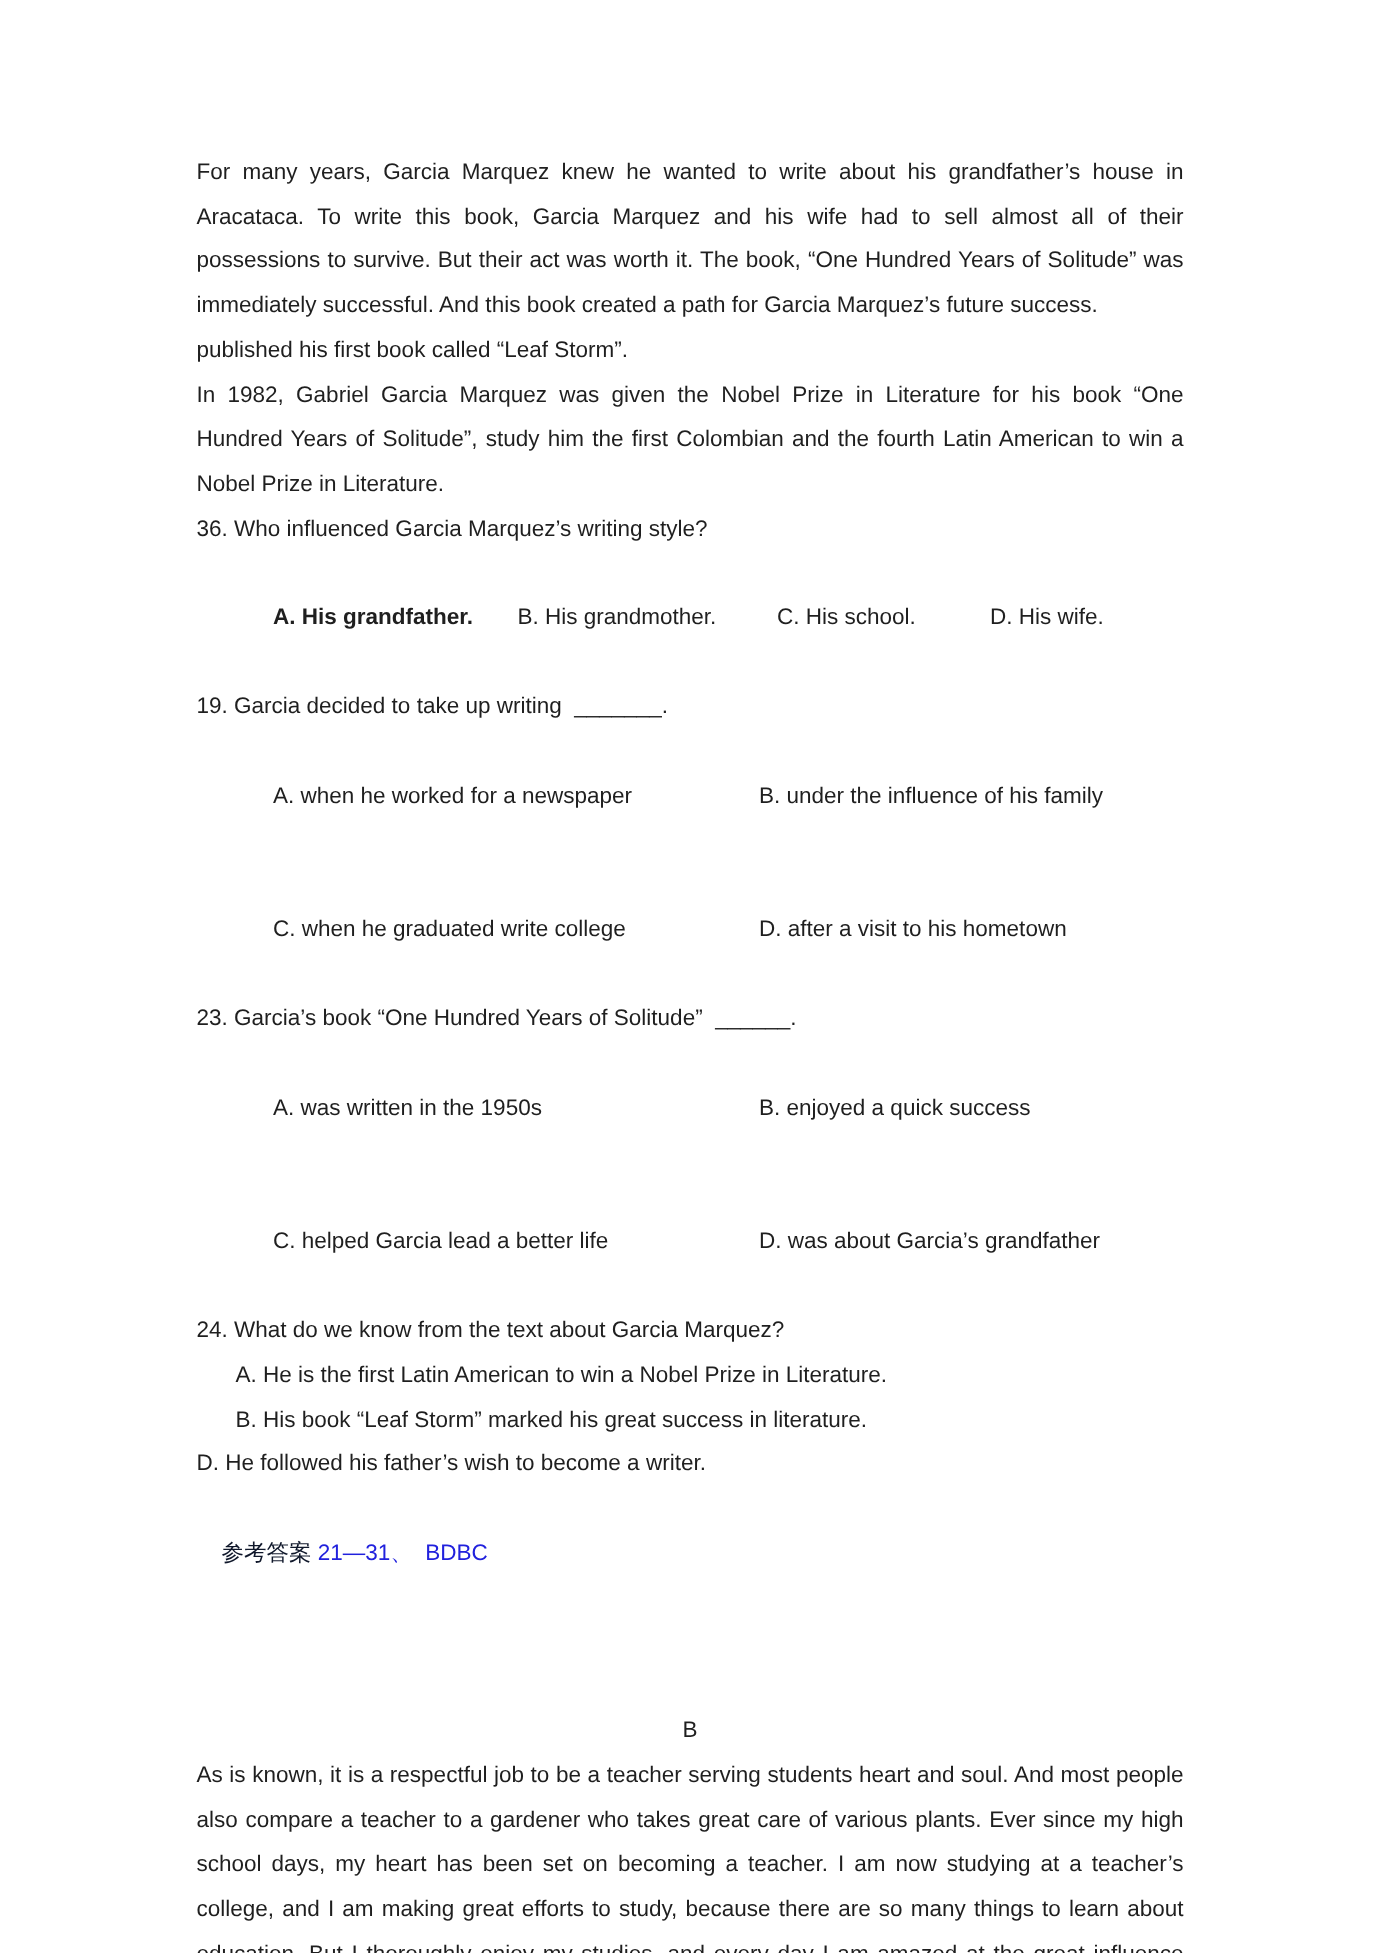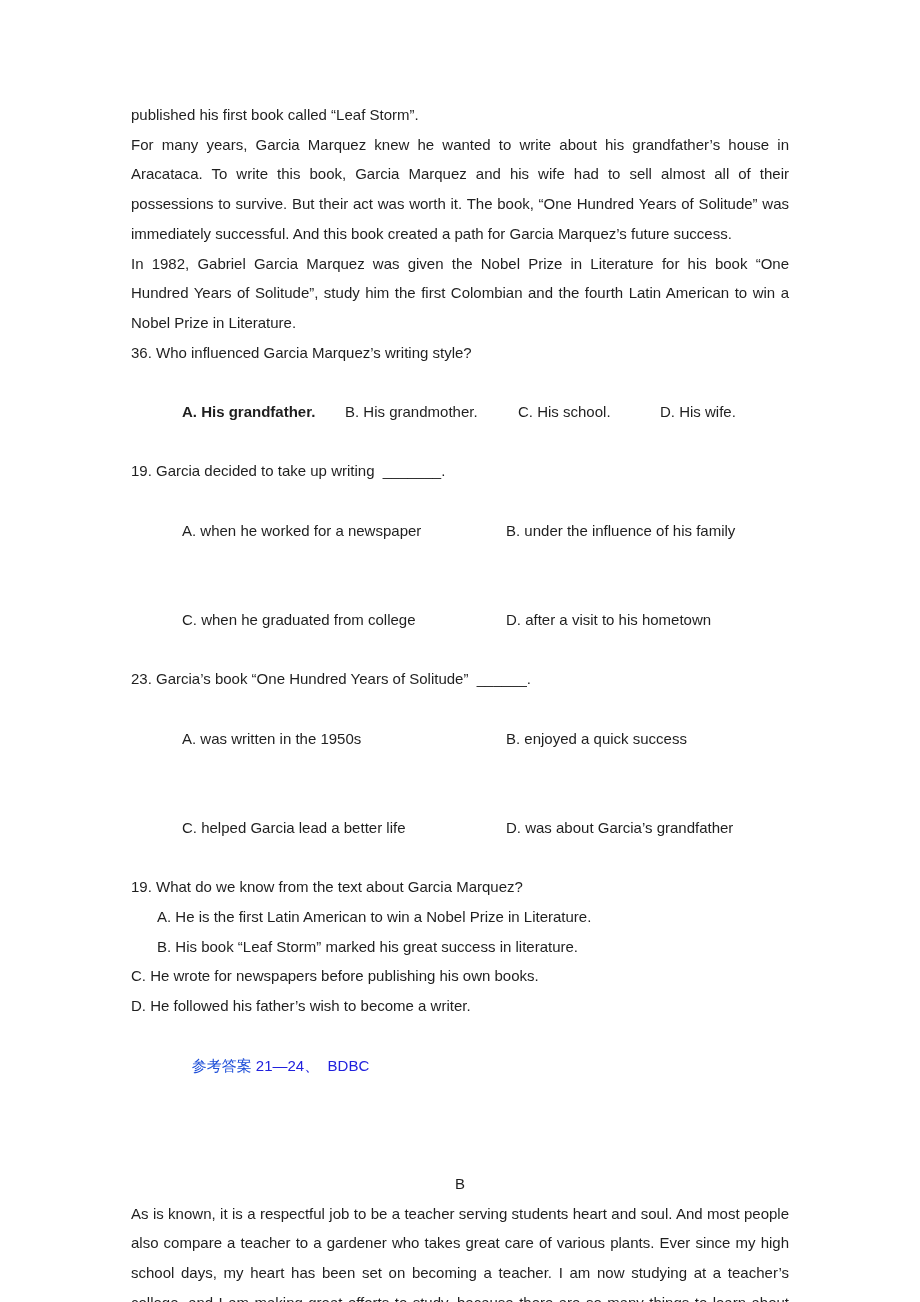--- a/index.html
+++ b/index.html
@@ -19,71 +19,70 @@
   .para { text-align: justify; }
   .stem { white-space: pre-wrap; }
   .opt-row { padding-left: 26px; white-space: pre-wrap; }
   .opt-row-flush { padding-left: 0; white-space: pre-wrap; }
   .col { display: inline-block; vertical-align: top; white-space: pre-wrap; }
   .w1 { width: 163px; font-weight: bold; }
   .w2 { width: 173px; }
   .w3 { width: 142px; }
   .twocol-left { width: 324px; }
   .answer-line { white-space: pre-wrap; }
-  .red { color: #1d4ed8; margin-left: 44px; }
+  .red { color: #0f172a; }
   .blue { color: #2121dd; }
   .center { text-align: center; }
   .gap-2line { height: 59px; }
 </style>
 </head>
 <body>
 
 <div class="page">
 
+  <div class="para">For many years, Garcia Marquez knew he wanted to write about his grandfather’s house in Aracataca. To write this book, Garcia Marquez and his wife had to sell almost all of their possessions to survive. But their act was worth it. The book, “One Hundred Years of Solitude” was immediately successful. And this book created a path for Garcia Marquez’s future success.</div>
   <div class="para">published his first book called “Leaf Storm”.</div>
-  <div class="para">For many years, Garcia Marquez knew he wanted to write about his grandfather’s house in Aracataca. To write this book, Garcia Marquez and his wife had to sell almost all of their possessions to survive. But their act was worth it. The book, “One Hundred Years of Solitude” was immediately successful. And this book created a path for Garcia Marquez’s future success.</div>
   <div class="para">In 1982, Gabriel Garcia Marquez was given the Nobel Prize in Literature for his book “One Hundred Years of Solitude”, study him the first Colombian and the fourth Latin American to win a Nobel Prize in Literature.</div>
 
   <div>
     <div class="stem">36. Who influenced Garcia Marquez’s writing style?</div>
     <div class="opt-row">
       <span class="col w1">A. His grandfather.</span><span class="col w2">B. His grandmother.</span><span class="col w3">C. His school.</span><span class="col">D. His wife.</span>
     </div>
   </div>
 
   <div>
     <div class="stem">19. Garcia decided to take up writing  _______.</div>
     <div class="opt-row">
       <span class="col twocol-left">A. when he worked for a newspaper</span><span class="col">B. under the influence of his family</span>
     </div>
     <div class="opt-row">
-      <span class="col twocol-left">C. when he graduated from college</span><span class="col">D. after a visit to his hometown</span>
+      <span class="col twocol-left">C. when he graduated write college</span><span class="col">D. after a visit to his hometown</span>
     </div>
   </div>
 
   <div>
     <div class="stem">23. Garcia’s book “One Hundred Years of Solitude”  ______.</div>
     <div class="opt-row">
       <span class="col twocol-left">A. was written in the 1950s</span><span class="col">B. enjoyed a quick success</span>
     </div>
     <div class="opt-row">
       <span class="col twocol-left">C. helped Garcia lead a better life</span><span class="col">D. was about Garcia’s grandfather</span>
     </div>
   </div>
 
   <div>
-    <div class="stem">19. What do we know from the text about Garcia Marquez?</div>
+    <div class="stem">24. What do we know from the text about Garcia Marquez?</div>
     <div class="opt-row">A. He is the first Latin American to win a Nobel Prize in Literature.</div>
     <div class="opt-row">B. His book “Leaf Storm” marked his great success in literature.</div>
-    <div class="opt-row-flush">C. He wrote for newspapers before publishing his own books.</div>
     <div class="opt-row-flush">D. He followed his father’s wish to become a writer.</div>
   </div>
 
   <div class="answer-line">
-    <span class="red">参考答案</span><span> </span><span class="blue">21—24、  BDBC</span>
+    <span class="red">参考答案</span><span> </span><span class="blue">21—31、  BDBC</span>
   </div>
 
   <div class="gap-2line"></div>
 
   <div class="center">B</div>
 
   <div class="para">As is known, it is a respectful job to be a teacher serving students heart and soul. And most people also compare a teacher to a gardener who takes great care of various plants. Ever since my high school days, my heart has been set on becoming a teacher. I am now studying at a teacher’s college, and I am making great efforts to study, because there are so many things to learn about education. But I thoroughly enjoy my studies, and every day I am amazed at the great influence education has on the human soul.</div>
 
 </div>
 

